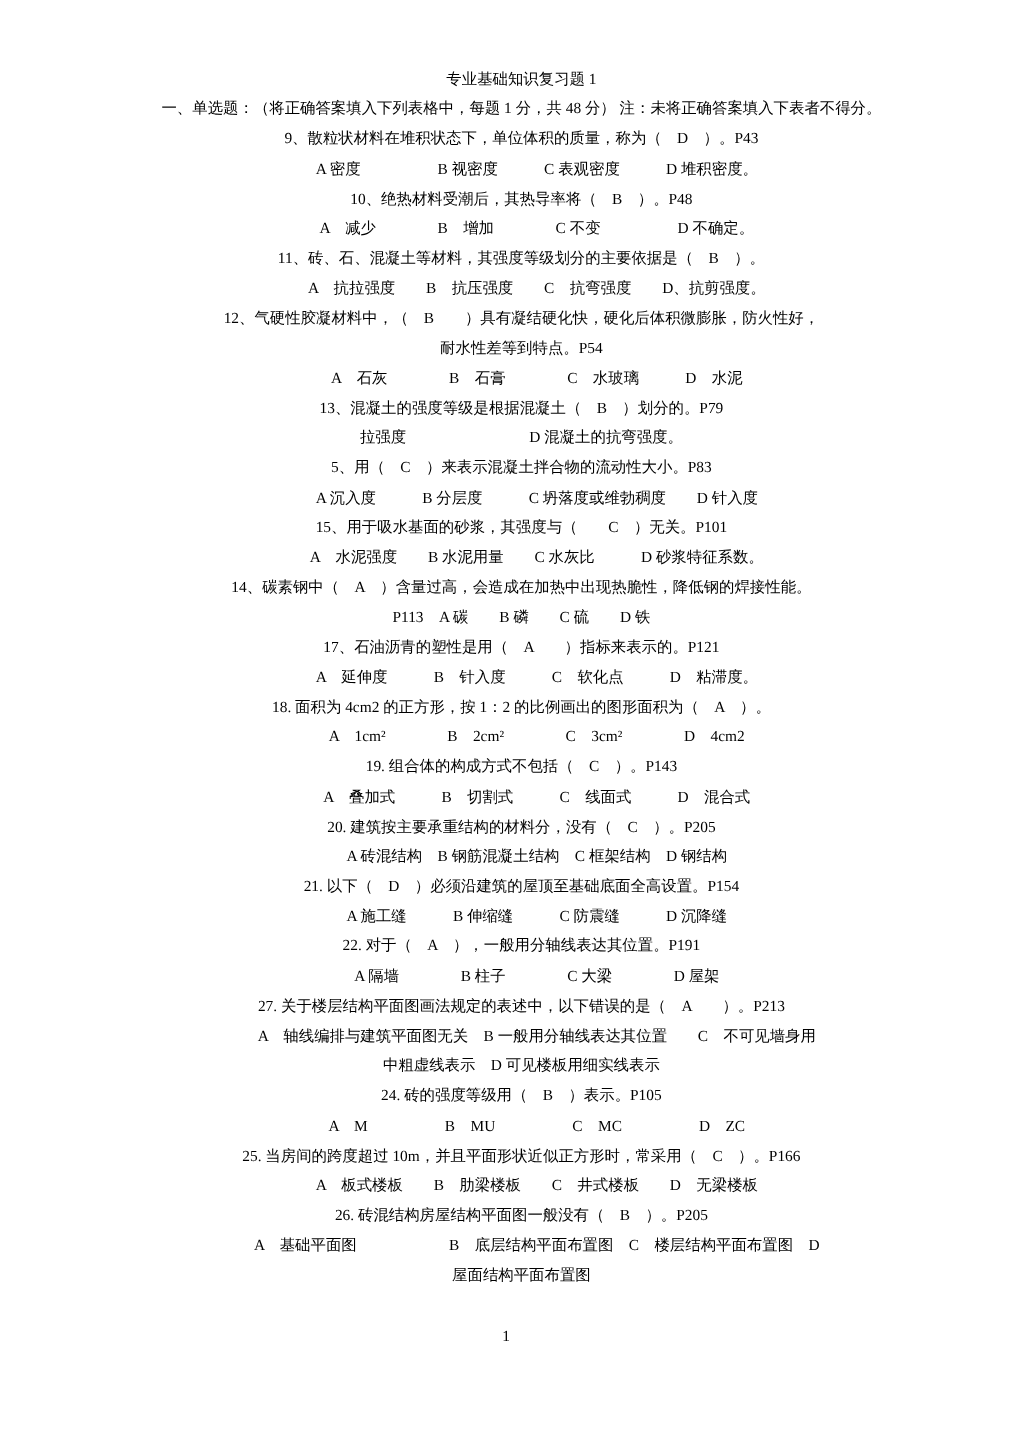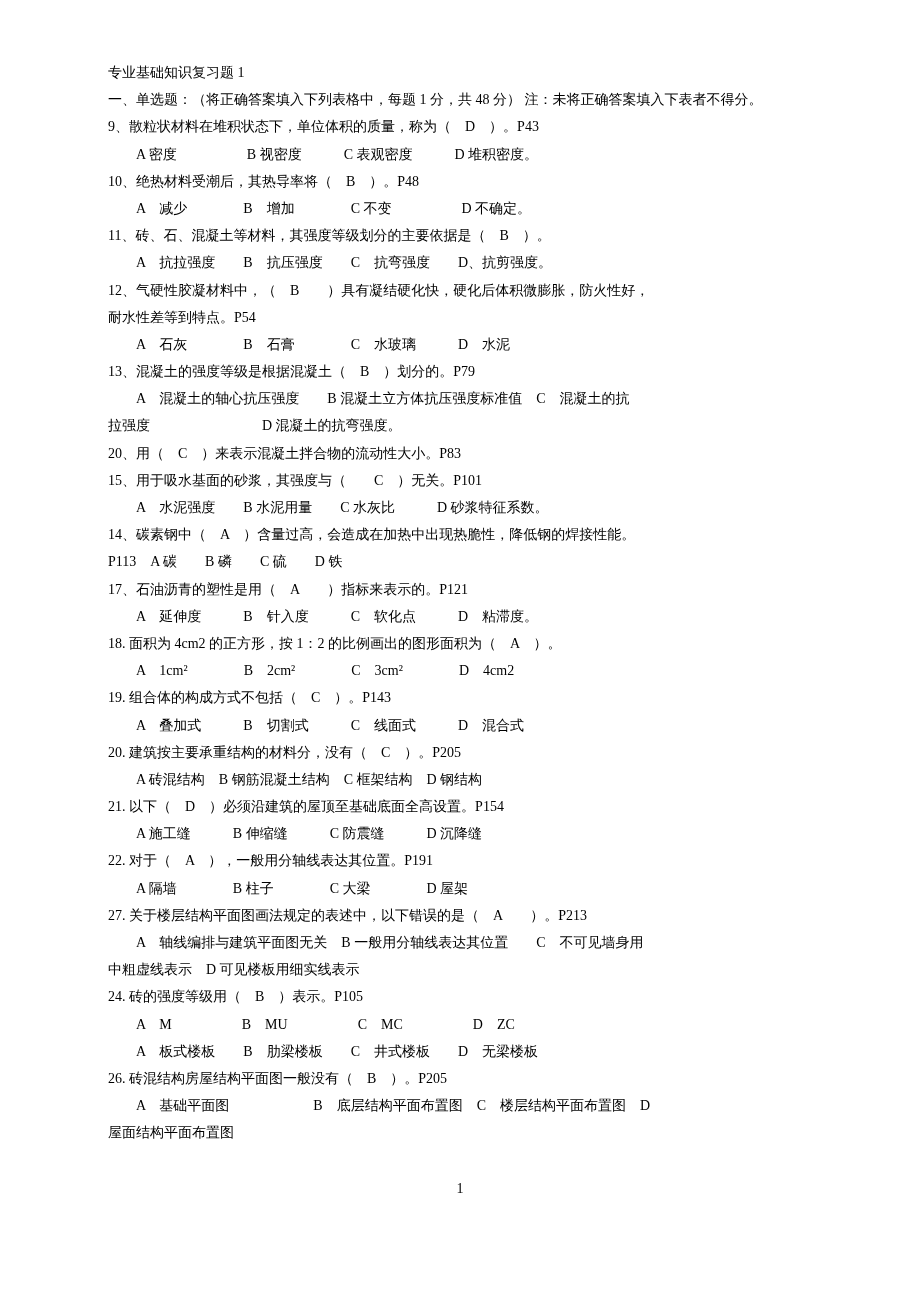--- a/index.html
+++ b/index.html
@@ -28,20 +28,21 @@
     .page-num {
       text-align: center;
       margin-top: 30px;
       font-size: 14px;
     }
     .indent2 { text-indent: 2em; }
     .indent4 { text-indent: 4em; }
     .q-line {
       margin-bottom: 2px;
       line-height: 1.8;
+      text-align: center;
     }
   </style>
 </head>
 <body>
 
 <div class="page-content">
 
   <p class="q-line indent2">专业基础知识复习题 1</p>
   <p class="q-line indent2">
     <span>一、单选题：（将正确答案填入下列表格中，每题 1 分，共 48 分） 注：未将正确答案填入下表者不得分。</span>
@@ -54,24 +55,24 @@
   <p class="q-line indent4">A　减少　　　　B　增加　　　　C 不变　　　　　D 不确定。</p>
 
   <p class="q-line indent2">11、砖、石、混凝土等材料，其强度等级划分的主要依据是（　B　）。</p>
   <p class="q-line indent4">A　抗拉强度　　B　抗压强度　　C　抗弯强度　　D、抗剪强度。</p>
 
   <p class="q-line indent2">12、气硬性胶凝材料中，（　B　　）具有凝结硬化快，硬化后体积微膨胀，防火性好，</p>
   <p class="q-line indent2">耐水性差等到特点。P54</p>
   <p class="q-line indent4">A　石灰　　　　B　石膏　　　　C　水玻璃　　　D　水泥</p>
 
   <p class="q-line indent2">13、混凝土的强度等级是根据混凝土（　B　）划分的。P79</p>
-  <p class="q-line indent4">A　混凝土的轴心抗压强度　　B 混凝土立方体抗压强度标准值　C　混凝土的抗</p>
   <p class="q-line indent2">拉强度　　　　　　　　D 混凝土的抗弯强度。</p>
 
-  <p class="q-line indent2">20、用（　C　）来表示混凝土拌合物的流动性大小。P83</p>
+  <p class="q-line indent2">5、用（　C　）来表示混凝土拌合物的流动性大小。P83</p>
+  <p class="q-line indent4">A 沉入度　　　B 分层度　　　C 坍落度或维勃稠度　　D 针入度</p>
 
   <p class="q-line indent2">15、用于吸水基面的砂浆，其强度与（　　C　）无关。P101</p>
   <p class="q-line indent4">A　水泥强度　　B 水泥用量　　C 水灰比　　　D 砂浆特征系数。</p>
 
   <p class="q-line indent2">14、碳素钢中（　A　）含量过高，会造成在加热中出现热脆性，降低钢的焊接性能。</p>
   <p class="q-line indent2">P113　A 碳　　B 磷　　C 硫　　D 铁</p>
 
   <p class="q-line indent2">17、石油沥青的塑性是用（　A　　）指标来表示的。P121</p>
   <p class="q-line indent4">A　延伸度　　　B　针入度　　　C　软化点　　　D　粘滞度。</p>
 
@@ -90,20 +91,21 @@
   <p class="q-line indent2">22. 对于（　A　），一般用分轴线表达其位置。P191</p>
   <p class="q-line indent4">A 隔墙　　　　B 柱子　　　　C 大梁　　　　D 屋架</p>
 
   <p class="q-line indent2">27. 关于楼层结构平面图画法规定的表述中，以下错误的是（　A　　）。P213</p>
   <p class="q-line indent4">A　轴线编排与建筑平面图无关　B 一般用分轴线表达其位置　　C　不可见墙身用</p>
   <p class="q-line indent2">中粗虚线表示　D 可见楼板用细实线表示</p>
 
   <p class="q-line indent2">24. 砖的强度等级用（　B　）表示。P105</p>
   <p class="q-line indent4">A　M　　　　　B　MU　　　　　C　MC　　　　　D　ZC</p>
 
+  <p class="q-line indent2">25. 当房间的跨度超过 10m，并且平面形状近似正方形时，常采用（　C　）。P166</p>
   <p class="q-line indent4">A　板式楼板　　B　肋梁楼板　　C　井式楼板　　D　无梁楼板</p>
 
   <p class="q-line indent2">26. 砖混结构房屋结构平面图一般没有（　B　）。P205</p>
   <p class="q-line indent4">A　基础平面图　　　　　　B　底层结构平面布置图　C　楼层结构平面布置图　D</p>
   <p class="q-line indent2">屋面结构平面布置图</p>
 
 
   <div class="page-num">
     <span>1</span>
   </div>

